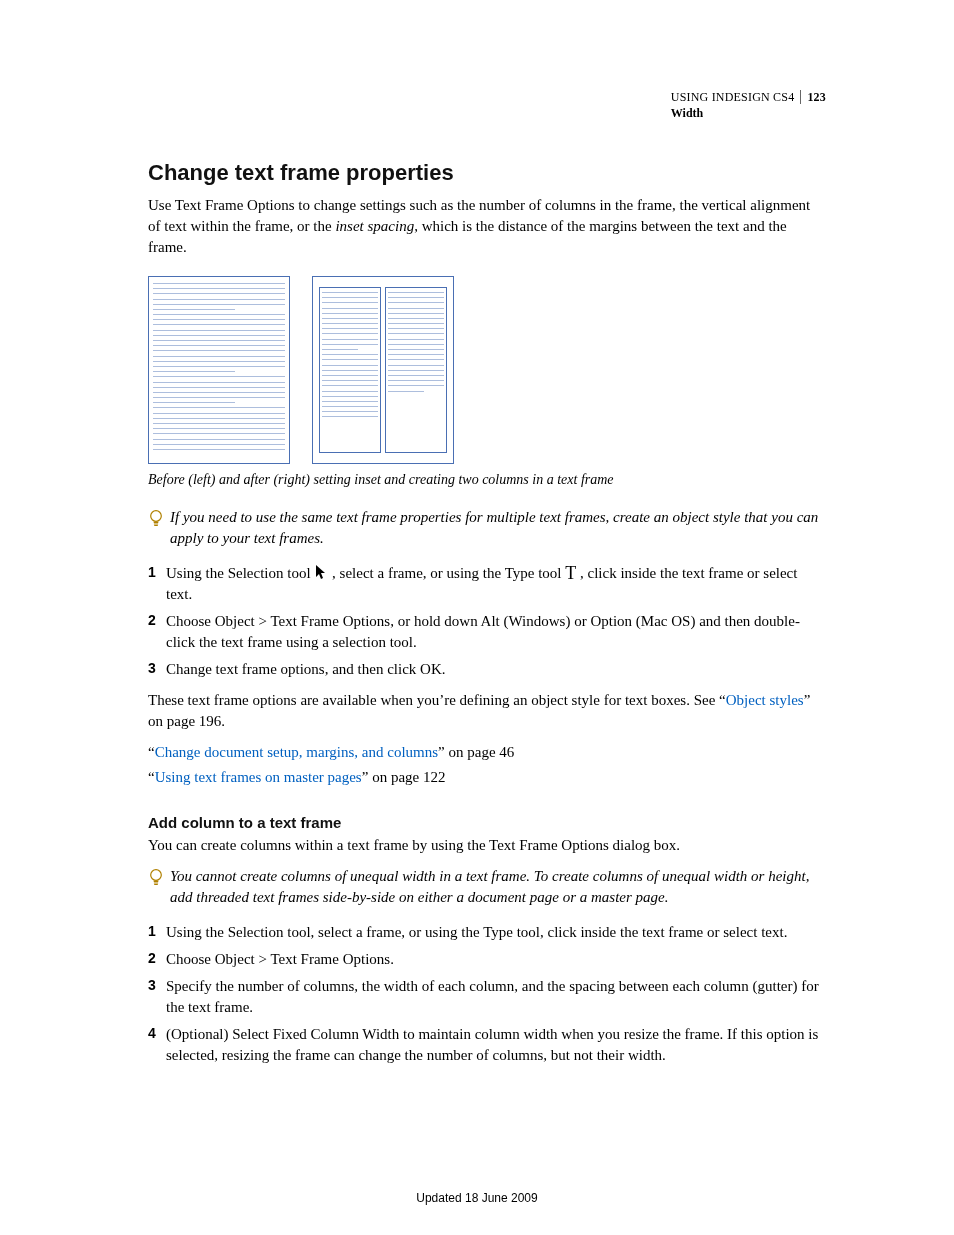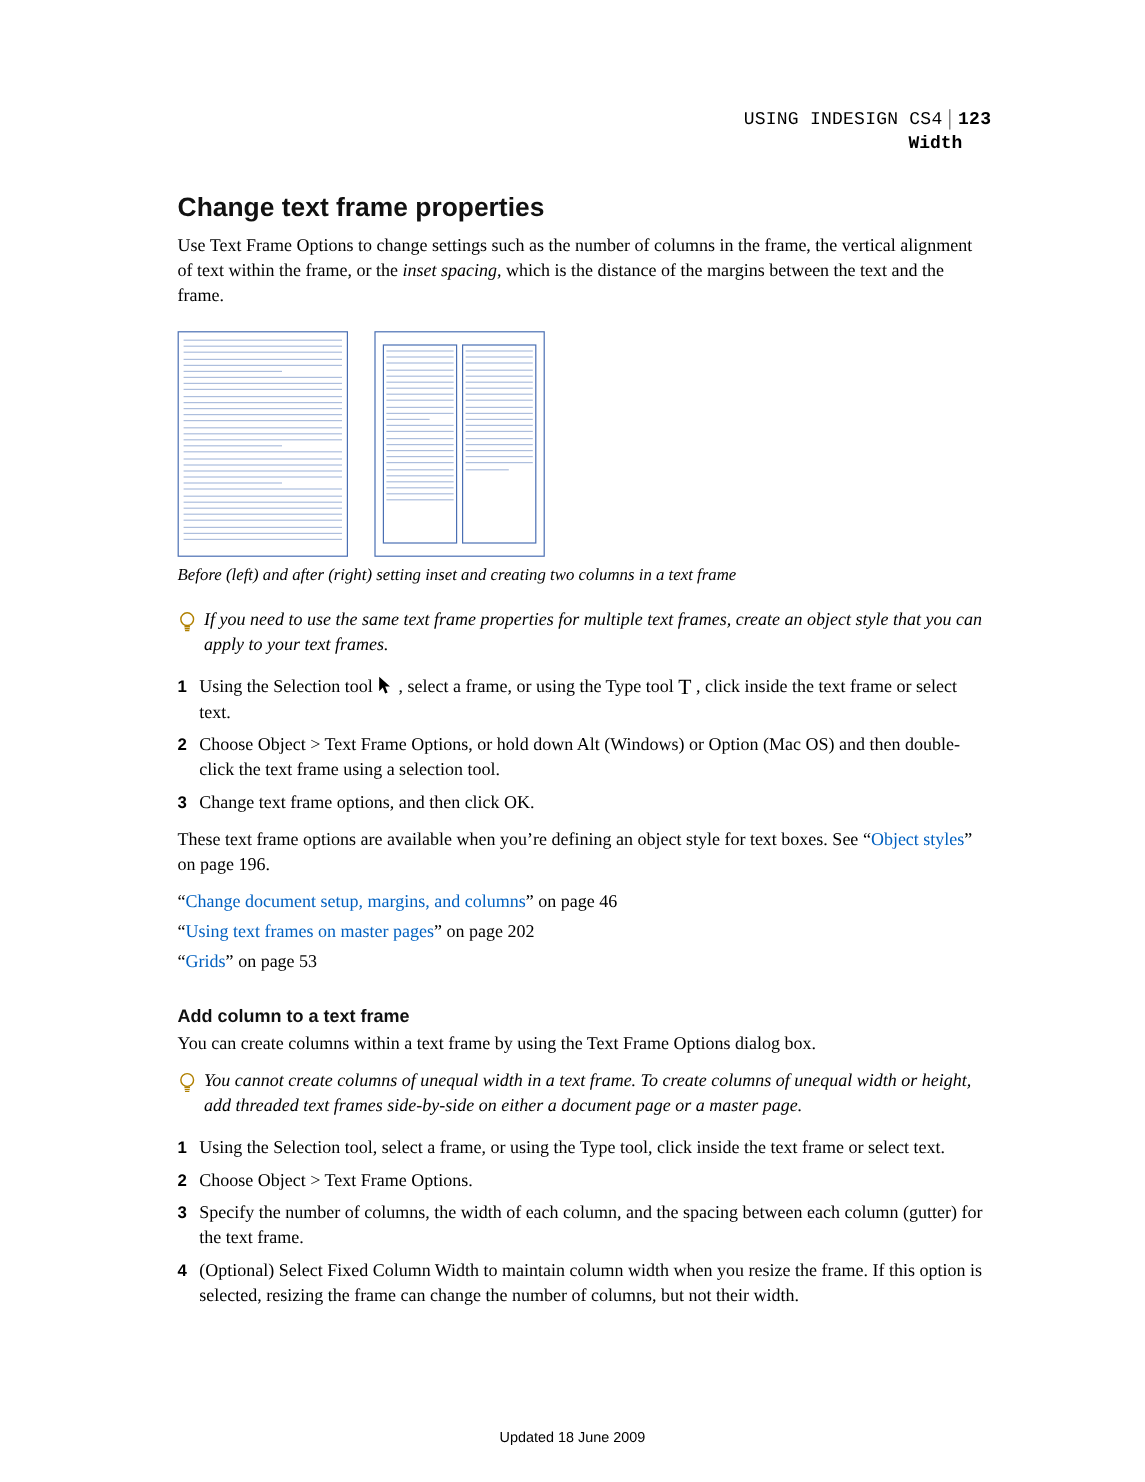--- a/index.html
+++ b/index.html
@@ -15,23 +15,22 @@
     width: 954px;
     min-height: 1235px;
     box-sizing: border-box;
     padding: 88px 128px 40px 148px;
     position: relative;
   }
   .header {
     position: absolute;
     top: 90px;
     right: 128px;
-    text-align: right;
-    font-family: Liberation Mono, monospace;
-    font-size: 15px;
+    font-family: Liberation Serif, serif;
+    font-size: 12px;
     line-height: 1.3;
   }
   .header .line1 {
     letter-spacing: 0.2px;
   }
   .header .pnum {
     font-weight: bold;
     border-left: 1px solid #666;
     padding-left: 6px;
     margin-left: 6px;
@@ -305,22 +304,21 @@
       <span class="steptext">Change text frame options, and then click OK.</span>
     </li>
   </ol>
 
   <p class="bodytext">
     <span>These text frame options are available when you’re defining an object style for text boxes. See </span><span>“</span><span class="link">Object styles</span><span>”</span><span> on page 196.</span>
   </p>
 
   <div class="seealso-list">
     <p><span>“</span><span class="link">Change document setup, margins, and columns</span><span>”</span><span> on page 46</span></p>
-    <p><span>“</span><span class="link">Using text frames on master pages</span><span>”</span><span> on page 202</span></p>
-    <p><span>“</span><span class="link">Grids</span><span>”</span><span> on page 53</span></p>
+    <p><span>“</span><span class="link">Using text frames on master pages</span><span>”</span><span> on page 122</span></p>
   </div>
 
   <h2>Add column to a text frame</h2>
   <p class="bodytext" style="margin-top:2px;">You can create columns within a text frame by using the Text Frame Options dialog box.</p>
 
   <div class="tip">
     <span class="bulb">
       <svg viewBox="0 0 16 20" width="16" height="20">
         <circle cx="8" cy="7" r="5.3" fill="none" stroke="#b08000" stroke-width="1.2"></circle>
         <path d="M5.7 12.5 h4.6 v1.4 h-4.6 z M5.9 14.4 h4.2 v1.2 h-4.2 z M6.2 16.1 h3.6 v1 h-3.6 z" fill="#b08000"></path>

